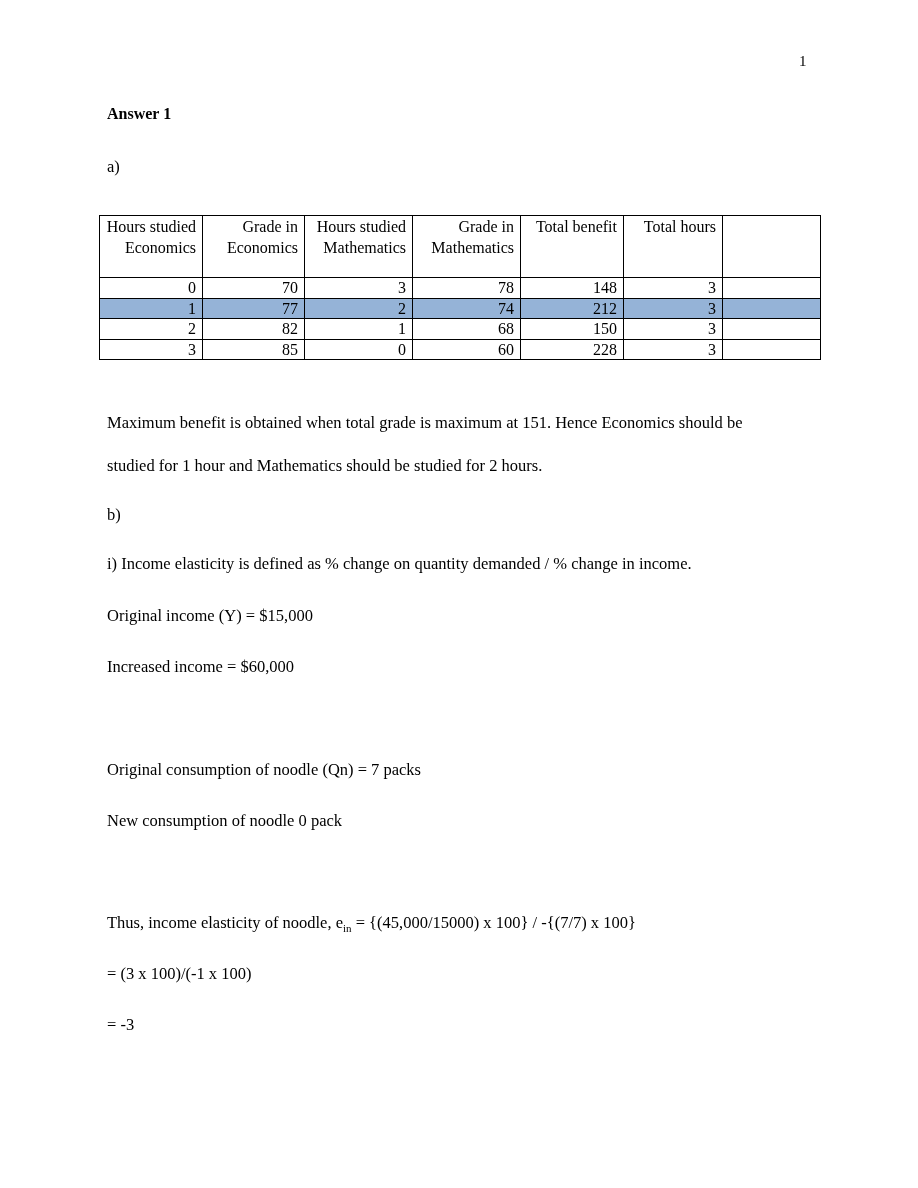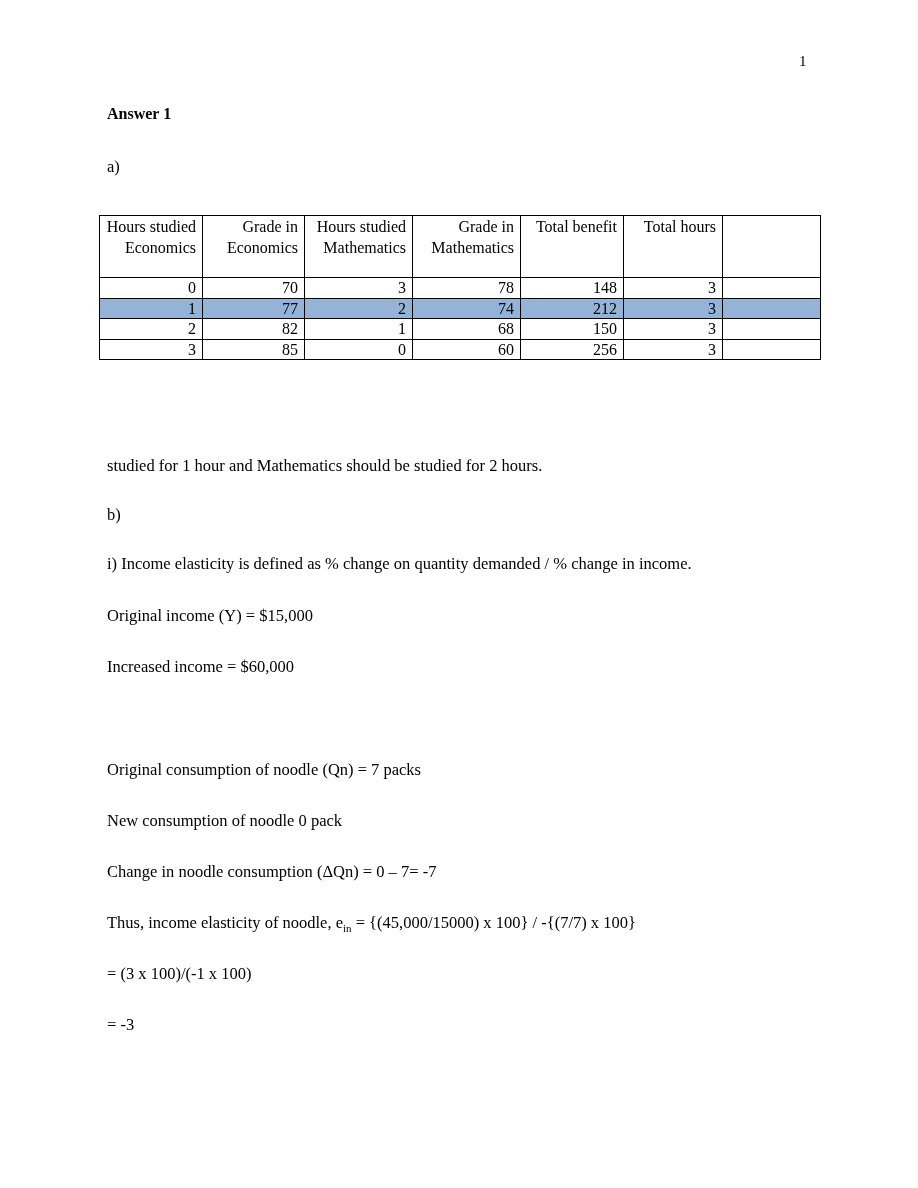--- a/index.html
+++ b/index.html
@@ -127,37 +127,37 @@
         <td>68</td>
         <td>150</td>
         <td>3</td>
         <td></td>
       </tr>
       <tr>
         <td>3</td>
         <td>85</td>
         <td>0</td>
         <td>60</td>
-        <td>256</td>
+        <td>228</td>
         <td>3</td>
         <td></td>
       </tr>
     </tbody>
   </table>
 
+  <p class="bline" style="top:413px">Maximum benefit is obtained when total grade is maximum at 151. Hence Economics should be</p>
   <p class="bline" style="top:456px">studied for 1 hour and Mathematics should be studied for 2 hours.</p>
 
   <p class="bline" style="top:505px">b)</p>
 
   <p class="bline" style="top:554px">i) Income elasticity is defined as % change on quantity demanded / % change in income.</p>
 
   <p class="bline" style="top:606px">Original income (Y) = $15,000</p>
   <p class="bline" style="top:657px">Increased income = $60,000</p>
   <p class="bline" style="top:760px">Original consumption of noodle (Qn) = 7 packs</p>
   <p class="bline" style="top:811px">New consumption of noodle 0 pack</p>
-  <p class="bline" style="top:862px">Change in noodle consumption (ΔQn) = 0 – 7= -7</p>
 
   <p class="bline" style="top:913px"><span>Thus, income elasticity of noodle, e</span><sub class="formula-sub">in</sub><span> = {(45,000/15000) x 100} / -{(7/7) x 100}</span></p>
 
   <p class="bline" style="top:964px">= (3 x 100)/(-1 x 100)</p>
   <p class="bline" style="top:1015px">= -3</p>
 
 </div>
 
 </body></html>

